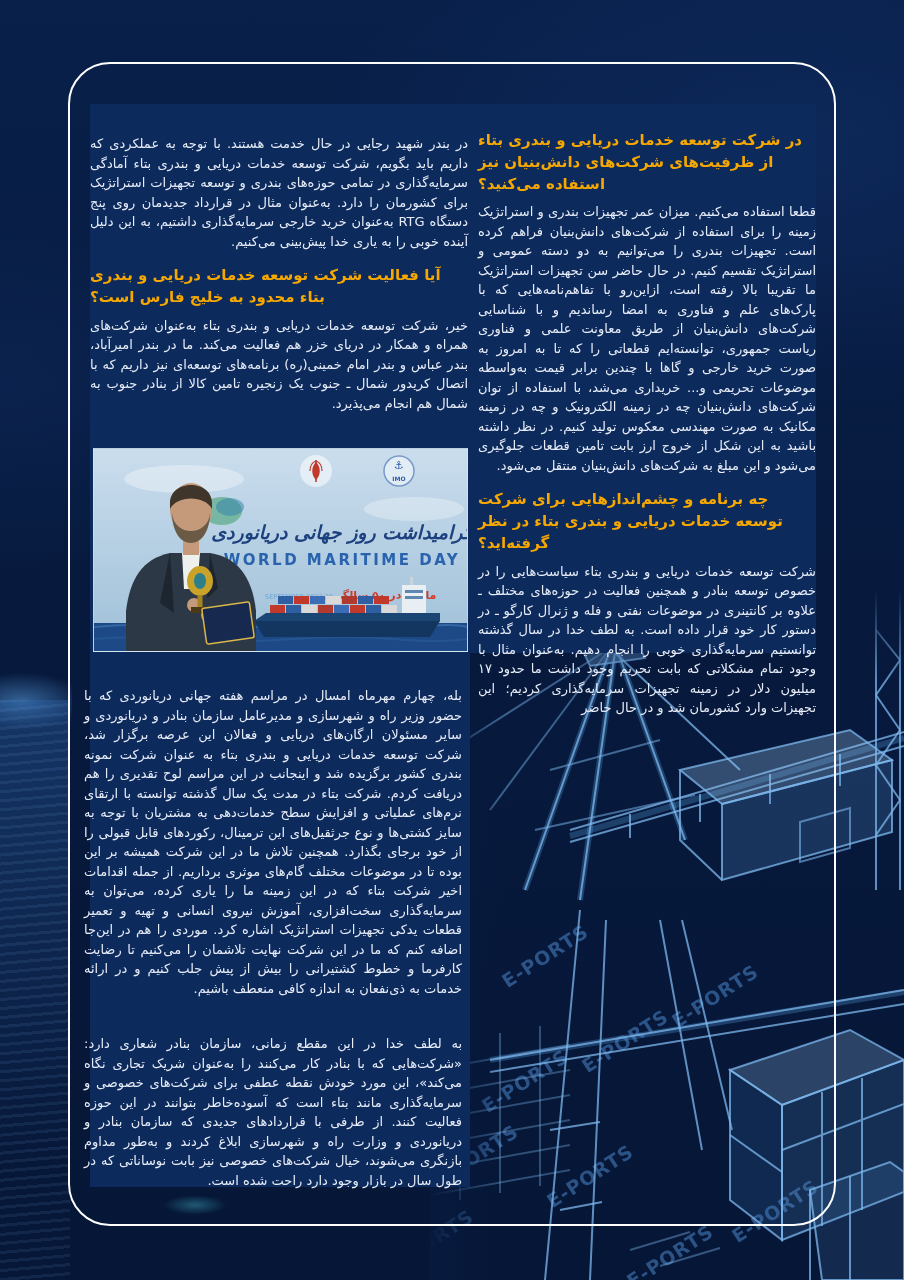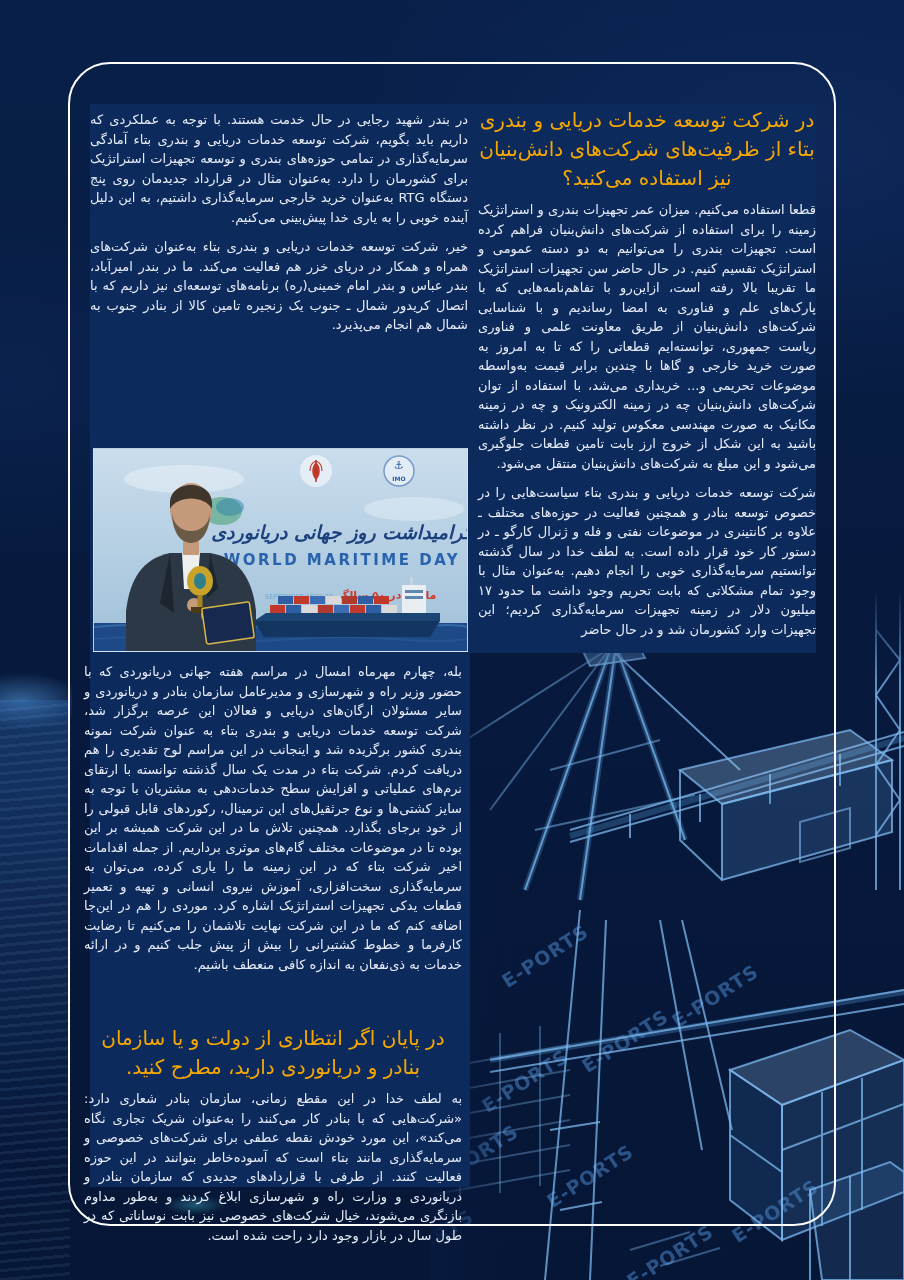--- a/index.html
+++ b/index.html
@@ -31,26 +31,26 @@
     position:absolute;left:150px;top:1188px;width:90px;height:34px;
     background:radial-gradient(ellipse 45px 14px at 50% 50%, rgba(60,170,190,.45), transparent 70%);
   }
   .crane-art{position:absolute;left:430px;top:590px;width:474px;height:690px;}
   .card{
     position:absolute;left:68px;top:62px;width:768px;height:1164px;
     border:2px solid #ffffff;border-radius:42px;box-sizing:border-box;
   }
   .panel-top{position:absolute;left:90px;top:104px;width:726px;height:549px;background:#0d2a5c;}
   .panel-left{position:absolute;left:90px;top:653px;width:380px;height:534px;background:#0d2a5c;}
-  .col{position:absolute;}
+  .col{position:absolute;margin-top:24px;}
   .col-right{left:478px;top:106px;width:338px;}
   .col-left{left:90px;top:110px;width:378px;}
   .question{
-    color:#f6a800;font-size:20px;font-weight:normal;line-height:1.45;
-    margin:14px 0 7px;text-align:center;
+    color:#f6a800;font-size:15px;font-weight:bold;line-height:1.45;
+    margin:14px 0 7px;text-align:left;
   }
   .question:first-child{margin-top:0;}
   .answer{
     color:#e7edf8;font-size:13px;line-height:1.5;margin:0 0 10px;
     text-align:justify;
   }
   .spacer-lg{height:26px;}
   .photo{
     position:absolute;left:93px;top:448px;width:375px;height:204px;
     border:1px solid rgba(255,255,255,.28);box-sizing:border-box;overflow:hidden;
@@ -138,25 +138,27 @@
     <rect x="0" y="0" width="70" height="690" fill="url(#fadeLeft)"></rect>
   </svg>
 
   <div class="panel-top"></div>
   <div class="panel-left"></div>
   <div class="card"></div>
 
   <div class="col col-right">
     <div class="question">در شرکت توسعه خدمات دریایی و بندری بتاء از ظرفیت‌های شرکت‌های دانش‌بنیان نیز استفاده می‌کنید؟</div>
     <p class="answer">قطعا استفاده می‌کنیم. میزان عمر تجهیزات بندری و استراتژیک زمینه را برای استفاده از شرکت‌های دانش‌بنیان فراهم کرده است. تجهیزات بندری را می‌توانیم به دو دسته عمومی و استراتژیک تقسیم کنیم. در حال حاضر سن تجهیزات استراتژیک ما تقریبا بالا رفته است، ازاین‌رو با تفاهم‌نامه‌هایی که با پارک‌های علم و فناوری به امضا رساندیم و با شناسایی شرکت‌های دانش‌بنیان از طریق معاونت علمی و فناوری ریاست جمهوری، توانسته‌ایم قطعاتی را که تا به امروز به صورت خرید خارجی و گاها با چندین برابر قیمت به‌واسطه موضوعات تحریمی و... خریداری می‌شد، با استفاده از توان شرکت‌های دانش‌بنیان چه در زمینه الکترونیک و چه در زمینه مکانیک به صورت مهندسی معکوس تولید کنیم. در نظر داشته باشید به این شکل از خروج ارز بابت تامین قطعات جلوگیری می‌شود و این مبلغ به شرکت‌های دانش‌بنیان منتقل می‌شود.</p>
+    <div class="question">چه برنامه و چشم‌اندازهایی برای شرکت توسعه خدمات دریایی و بندری بتاء در نظر گرفته‌اید؟</div>
     <p class="answer">شرکت توسعه خدمات دریایی و بندری بتاء سیاست‌هایی را در خصوص توسعه بنادر و همچنین فعالیت در حوزه‌های مختلف ـ علاوه بر کانتینری در موضوعات نفتی و فله و ژنرال کارگو ـ در دستور کار خود قرار داده است. به لطف خدا در سال گذشته توانستیم سرمایه‌گذاری خوبی را انجام دهیم. به‌عنوان مثال با وجود تمام مشکلاتی که بابت تحریم وجود داشت ما حدود ۱۷ میلیون دلار در زمینه تجهیزات سرمایه‌گذاری کردیم؛ این تجهیزات وارد کشورمان شد و در حال حاضر</p>
   </div>
 
   <div class="col col-left">
     <p class="answer">در بندر شهید رجایی در حال خدمت هستند. با توجه به عملکردی که داریم باید بگویم، شرکت توسعه خدمات دریایی و بندری بتاء آمادگی سرمایه‌گذاری در تمامی حوزه‌های بندری و توسعه تجهیزات استراتژیک برای کشورمان را دارد. به‌عنوان مثال در قرارداد جدیدمان روی پنج دستگاه RTG به‌عنوان خرید خارجی سرمایه‌گذاری داشتیم، به این دلیل آینده خوبی را به یاری خدا پیش‌بینی می‌کنیم.</p>
+    <div class="question">آیا فعالیت شرکت توسعه خدمات دریایی و بندری بتاء محدود به خلیج فارس است؟</div>
     <p class="answer">خیر، شرکت توسعه خدمات دریایی و بندری بتاء به‌عنوان شرکت‌های همراه و همکار در دریای خزر هم فعالیت می‌کند. ما در بندر امیرآباد، بندر عباس و بندر امام خمینی(ره) برنامه‌های توسعه‌ای نیز داریم که با اتصال کریدور شمال ـ جنوب یک زنجیره تامین کالا از بنادر جنوب به شمال هم انجام می‌پذیرد.</p>
   </div>
 
   <div class="photo">
     <svg width="373" height="202" viewBox="0 0 373 202">
       <defs>
         <linearGradient id="sky" x1="0" y1="0" x2="0" y2="1">
           <stop offset="0" stop-color="#cadded"></stop>
           <stop offset="1" stop-color="#9fc0d8"></stop>
         </linearGradient>
@@ -235,17 +237,16 @@
           <rect x="-9" y="36" width="18" height="6" fill="#4a3a18"></rect>
         </g>
         <rect x="100" y="152" width="48" height="36" rx="2" transform="rotate(-8 124 170)" fill="#17294e" stroke="#d9b64a" stroke-width="1.5"></rect>
       </g>
     </svg>
   </div>
 
   <div class="col" style="left:84px;top:662px;width:378px;">
     <p class="answer">بله، چهارم مهرماه امسال در مراسم هفته جهانی دریانوردی که با حضور وزیر راه و شهرسازی و مدیرعامل سازمان بنادر و دریانوردی و سایر مسئولان ارگان‌های دریایی و فعالان این عرصه برگزار شد، شرکت توسعه خدمات دریایی و بندری بتاء به عنوان شرکت نمونه بندری کشور برگزیده شد و اینجانب در این مراسم لوح تقدیری را هم دریافت کردم. شرکت بتاء در مدت یک سال گذشته توانسته با ارتقای نرم‌های عملیاتی و افزایش سطح خدمات‌دهی به مشتریان با توجه به سایز کشتی‌ها و نوع جرثقیل‌های این ترمینال، رکوردهای قابل قبولی را از خود برجای بگذارد. همچنین تلاش ما در این شرکت همیشه بر این بوده تا در موضوعات مختلف گام‌های موثری برداریم. از جمله اقدامات اخیر شرکت بتاء که در این زمینه ما را یاری کرده، می‌توان به سرمایه‌گذاری سخت‌افزاری، آموزش نیروی انسانی و تهیه و تعمیر قطعات یدکی تجهیزات استراتژیک اشاره کرد. موردی را هم در این‌جا اضافه کنم که ما در این شرکت نهایت تلاشمان را می‌کنیم تا رضایت کارفرما و خطوط کشتیرانی را بیش از پیش جلب کنیم و در ارائه خدمات به ذی‌نفعان به اندازه کافی منعطف باشیم.</p>
     <div class="spacer-lg"></div>
-    <div class="question">در پایان اگر انتظاری از دولت و یا سازمان بنادر و دریانوردی دارید، مطرح کنید.</div>
     <p class="answer">به لطف خدا در این مقطع زمانی، سازمان بنادر شعاری دارد: «شرکت‌هایی که با بنادر کار می‌کنند را به‌عنوان شریک تجاری نگاه می‌کند»، این مورد خودش نقطه عطفی برای شرکت‌های خصوصی و سرمایه‌گذاری مانند بتاء است که آسوده‌خاطر بتوانند در این حوزه فعالیت کنند. از طرفی با قراردادهای جدیدی که سازمان بنادر و دریانوردی و وزارت راه و شهرسازی ابلاغ کردند و به‌طور مداوم بازنگری می‌شوند، خیال شرکت‌های خصوصی نیز بابت نوساناتی که در طول سال در بازار وجود دارد راحت شده است.</p>
   </div>
 
 </div>
 
 </body></html>

